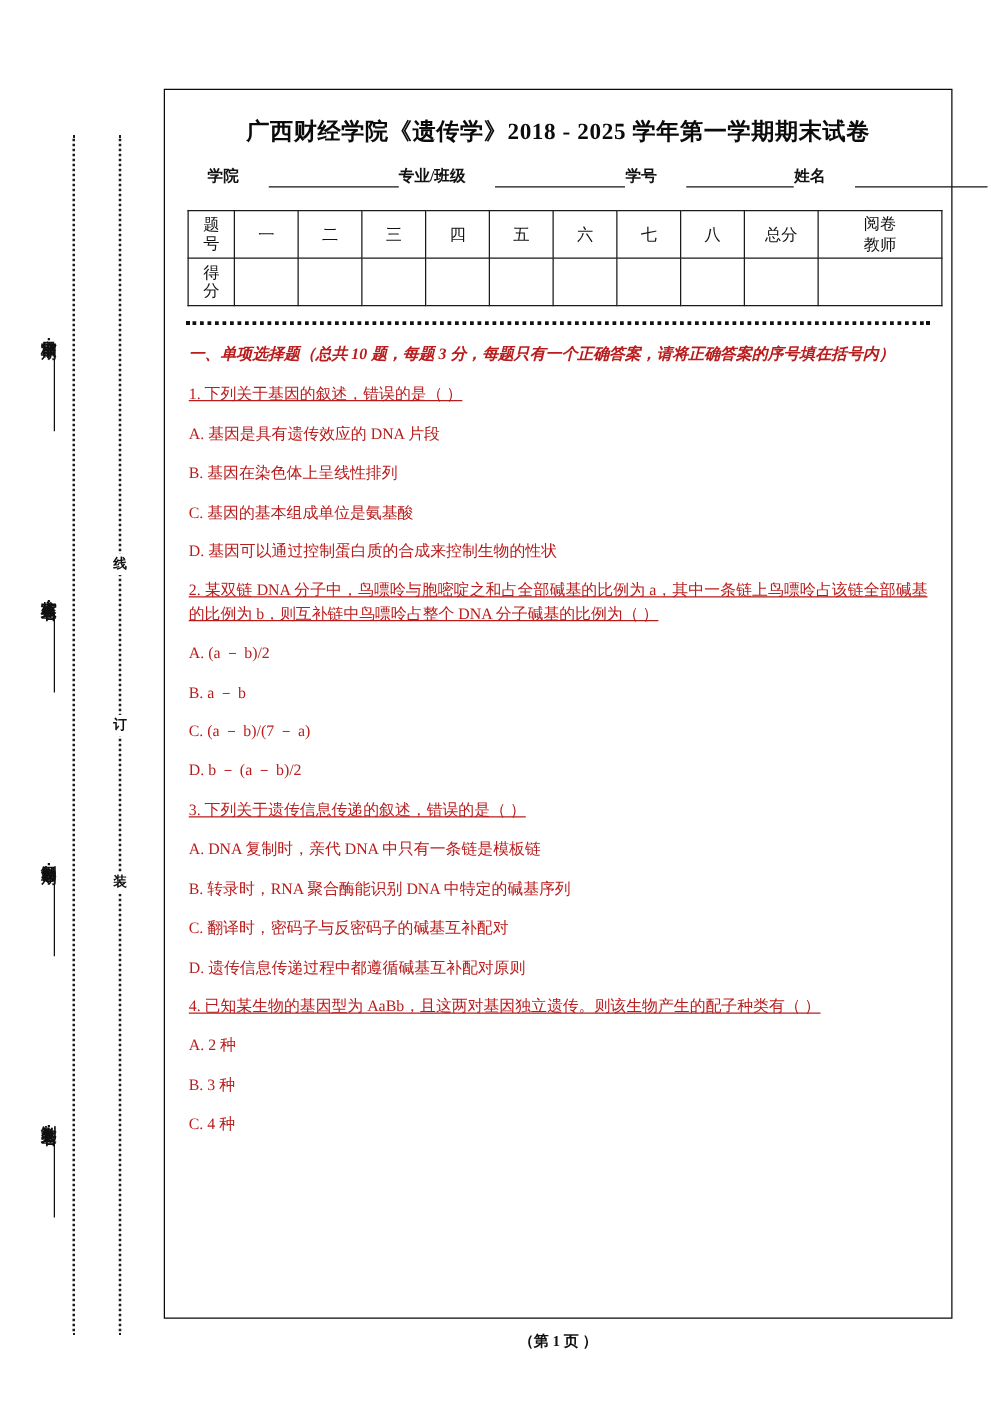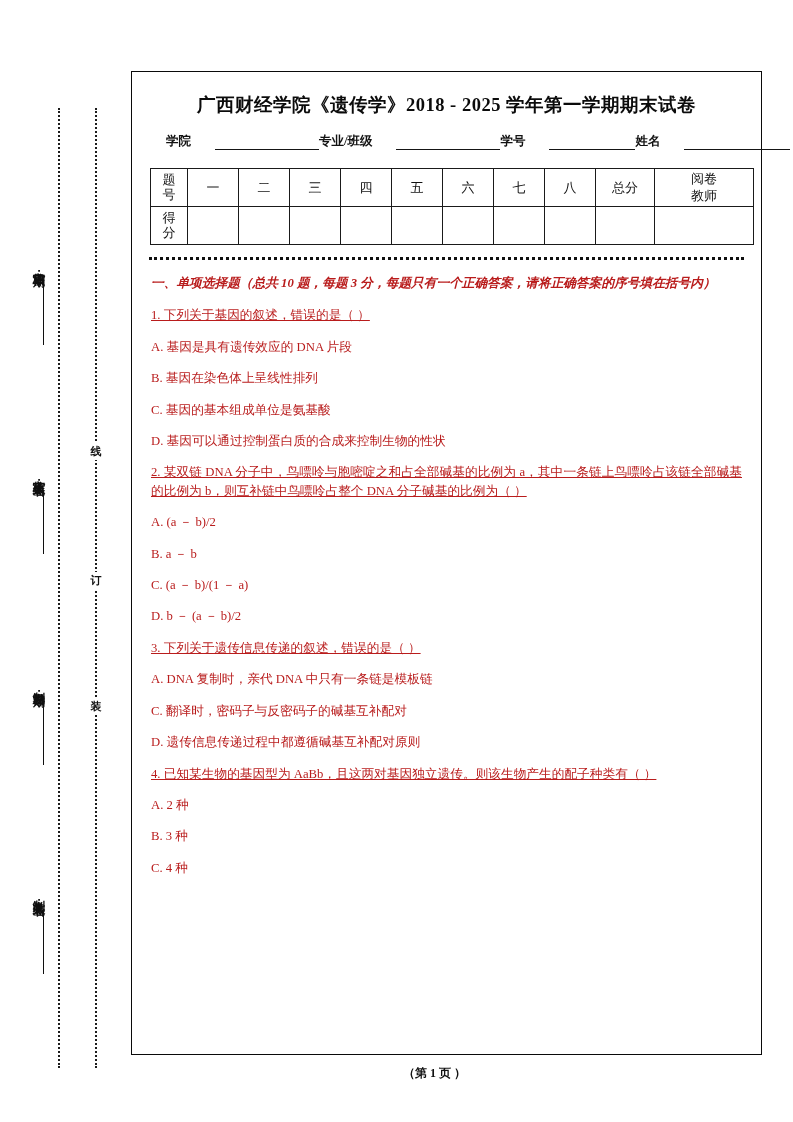--- a/index.html
+++ b/index.html
@@ -182,21 +182,21 @@
     text-decoration: underline;
   }
   .q-opt {
     margin: 0 0 13px 0;
   }
   .q-block { margin-bottom: 0; }
 
   
   #page-footer {
     position: absolute;
-    left: 119px;
+    left: 131px;
     top: 1065px;
     width: 631px;
     text-align: center;
     font-family: "Liberation Serif", "DejaVu Serif", serif;
     font-weight: bold;
     font-size: 12px;
     color: #111;
   }
 </style>
 </head>
@@ -297,26 +297,27 @@
         <div class="q-stem">1. 下列关于基因的叙述，错误的是（  ）</div>
         <div class="q-opt">A. 基因是具有遗传效应的 DNA 片段</div>
         <div class="q-opt">B. 基因在染色体上呈线性排列</div>
         <div class="q-opt">C. 基因的基本组成单位是氨基酸</div>
         <div class="q-opt">D. 基因可以通过控制蛋白质的合成来控制生物的性状</div>
       </div>
       <div class="q-block">
         <div class="q-stem">2. 某双链 DNA 分子中，鸟嘌呤与胞嘧啶之和占全部碱基的比例为 a，其中一条链上鸟嘌呤占该链全部碱基的比例为 b，则互补链中鸟嘌呤占整个 DNA 分子碱基的比例为（  ）</div>
         <div class="q-opt">A. (a － b)/2</div>
         <div class="q-opt">B. a － b</div>
-        <div class="q-opt">C. (a － b)/(1 － a)</div>
+        <div class="q-opt">C. (a － b)/(7 － a)</div>
         <div class="q-opt">D. b － (a － b)/2</div>
       </div>
       <div class="q-block">
         <div class="q-stem">3. 下列关于遗传信息传递的叙述，错误的是（  ）</div>
         <div class="q-opt">A. DNA 复制时，亲代 DNA 中只有一条链是模板链</div>
+        <div class="q-opt">B. 转录时，RNA 聚合酶能识别 DNA 中特定的碱基序列</div>
         <div class="q-opt">C. 翻译时，密码子与反密码子的碱基互补配对</div>
         <div class="q-opt">D. 遗传信息传递过程中都遵循碱基互补配对原则</div>
       </div>
       <div class="q-block">
         <div class="q-stem">4. 已知某生物的基因型为 AaBb，且这两对基因独立遗传。则该生物产生的配子种类有（  ）</div>
         <div class="q-opt">A. 2 种</div>
         <div class="q-opt">B. 3 种</div>
         <div class="q-opt">C. 4 种</div>
       </div>
     </div>

